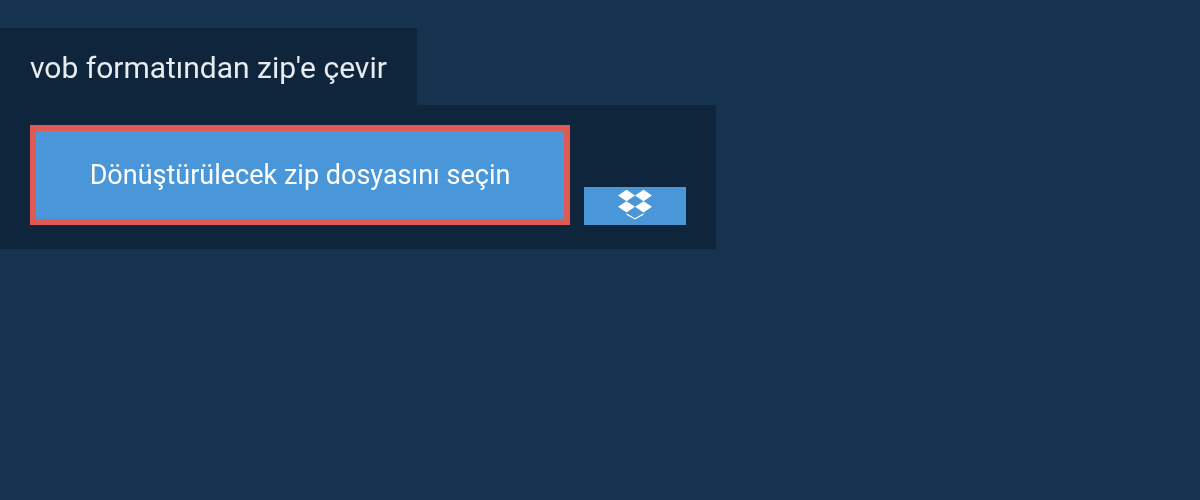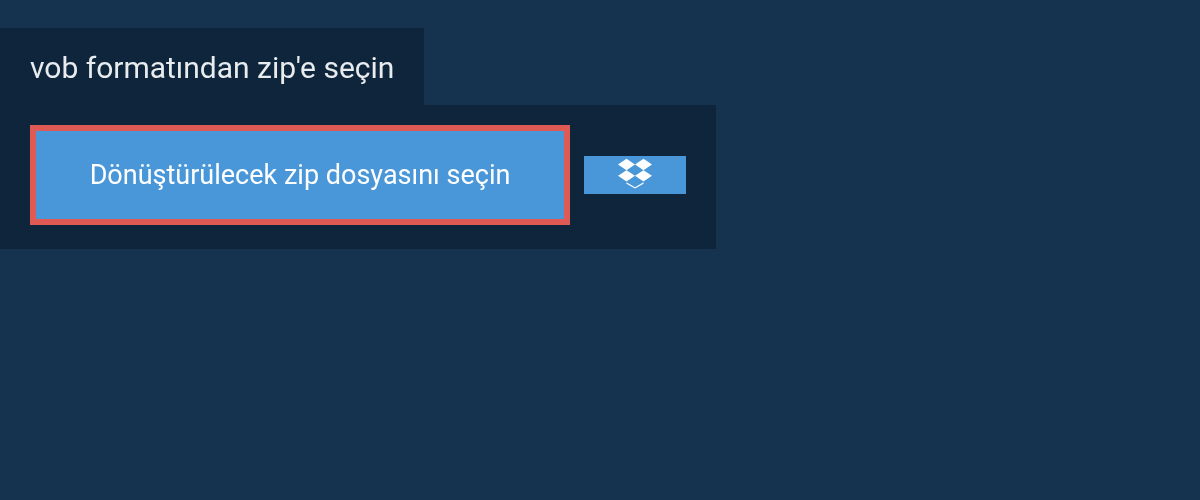--- a/index.html
+++ b/index.html
@@ -26,21 +26,21 @@
     }
     .panel {
       background: #0f253b;
       margin-top: 0;
       padding: 20px 30px 24px 30px;
       width: 716px;
     }
     .button-row {
       display: flex;
       gap: 14px;
-      align-items: center;
+      align-items: flex-end;
     }
     .choose-file-button {
       background: #4997d8;
       border: 6px solid #e05a55;
       color: #ffffff;
       font-size: 27px;
       font-weight: 400;
       padding: 28px 30px;
       cursor: pointer;
       display: flex;
@@ -63,21 +63,21 @@
       height: 34px;
       fill: #ffffff;
     }
   </style>
 </head>
 <body>
 
 
 
 <div class="title-tab">
-  <span>vob formatından zip'e seçin</span>
+  <span>vob formatından zip'e çevir</span>
 </div>
 
 <div class="panel">
   <div class="button-row">
     <div class="choose-file-button">
       <span>Dönüştürülecek zip dosyasını seçin</span>
     </div>
     <div class="dropbox-button">
       <span>
         <svg viewBox="0 0 24 24" xmlns="http://www.w3.org/2000/svg">

